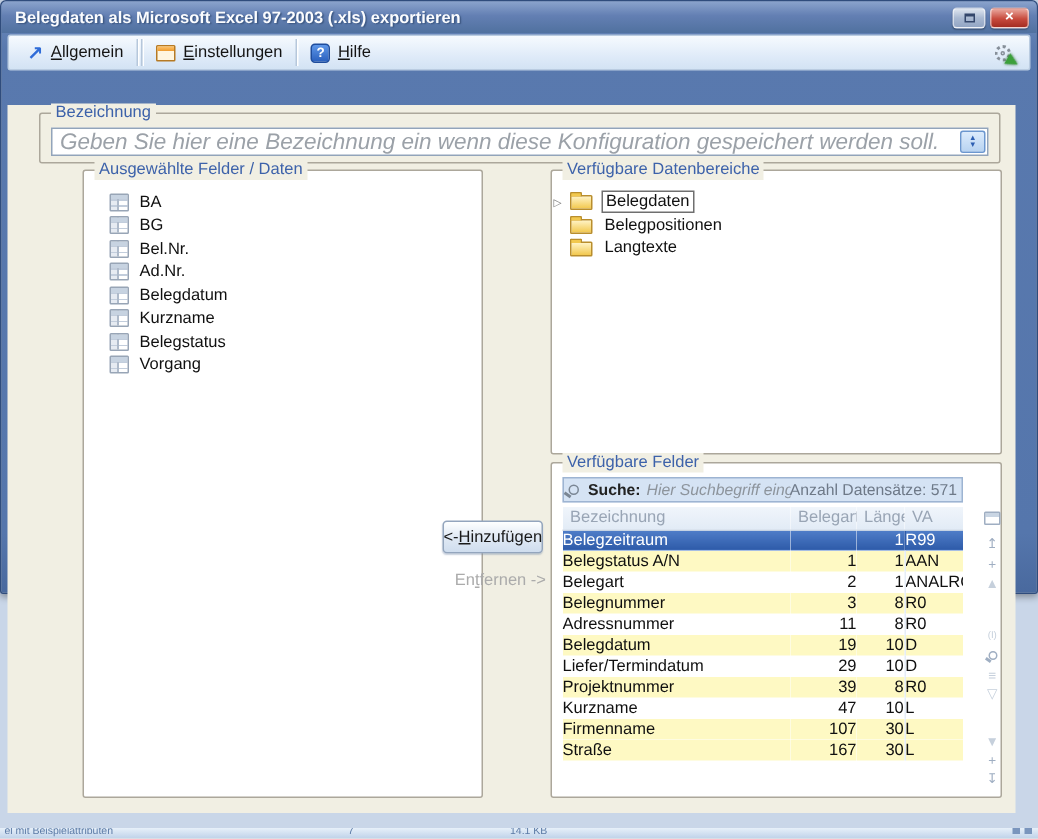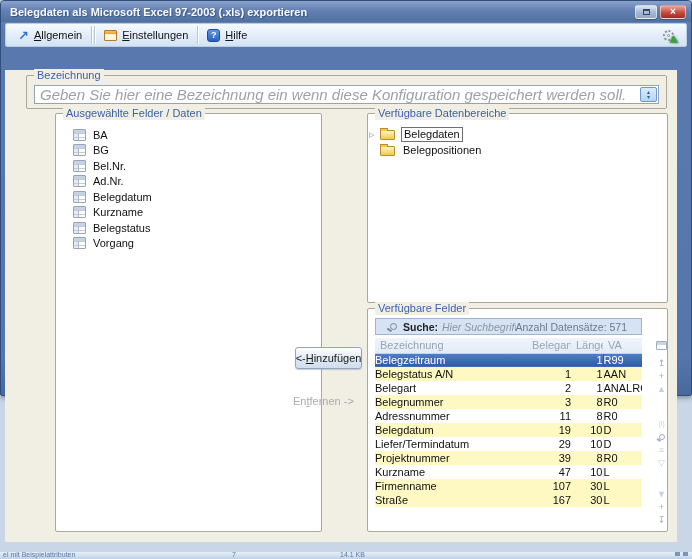--- a/index.html
+++ b/index.html
@@ -65,36 +65,36 @@
     background-image:
       linear-gradient(to bottom,#C7D3E1 0,#C7D3E1 3px,transparent 3px),
       linear-gradient(to right,transparent 4px,#AEBACA 4px,#AEBACA 5px,transparent 5px),
       repeating-linear-gradient(to bottom,transparent 0 3px,#C2CDDC 3px 4px),
       linear-gradient(to right,#E6EBF2 0,#E6EBF2 4px,transparent 4px);}
 
   
   .btn-add{position:absolute;left:290px;top:277px;width:67px;height:22px;border:1px solid #93A5BD;border-radius:3px;
     background:linear-gradient(#FEFFFF,#E3EBF5 45%,#CFDDEE);font-size:11px;color:#1A1A1A;
     display:flex;align-items:center;justify-content:center;box-shadow:0 1px 1px rgba(120,140,170,.4);}
-  .lbl-remove{position:absolute;left:288px;top:325px;width:71px;text-align:left;color:#ABABAB;font-size:11px;}
+  .lbl-remove{position:absolute;left:288px;top:311px;width:71px;text-align:right;color:#ABABAB;font-size:11px;}
 
   
   .g-areas{left:362px;top:43px;width:301px;height:190px;}
   .tree{position:absolute;inset:1px;padding-top:12px;}
   .tree-item{display:flex;align-items:center;height:15.5px;font-size:11px;color:#101010;}
   .exp{width:11px;font-size:7px;color:#777;flex:0 0 auto;}
   .folder{width:15px;height:10px;position:relative;background:linear-gradient(#FFF3C4,#F2C84E);border:1px solid #B98E2D;border-radius:1px;margin:1px 6px 0 0;flex:0 0 auto;}
   .folder::before{content:"";position:absolute;top:-3px;left:-1px;width:6px;height:2px;background:#F2C84E;border:1px solid #B98E2D;border-bottom:none;border-radius:1px 1px 0 0;}
   .tree-label{padding:0 2px;line-height:13px;}
   .tree-label.sel{border:1px solid #6F6F6F;background:#fff;}
 
   
   .g-fields{left:362px;top:238px;width:301px;height:224px;}
   .searchbar{position:absolute;left:7px;top:9px;width:267px;height:17px;background:#D5E3F4;border:1px solid #9DB4D2;
-    display:flex;align-items:center;font-size:10.5px;padding:0 12px;}
+    display:flex;align-items:center;font-size:10.5px;padding:0 1px;}
   .mag{width:7px;height:7px;border:1.5px solid #7A8694;border-radius:50%;position:relative;margin:0 2px 0 2px;flex:0 0 auto;}
   .mag::after{content:"";position:absolute;left:-4px;top:5px;width:5px;height:1.5px;background:#7A8694;transform:rotate(35deg);}
   .s-label{font-weight:bold;color:#222;margin:0 4px 0 4px;}
   .s-ph{font-style:italic;color:#8D949C;flex:1;white-space:nowrap;overflow:hidden;}
   .s-count{color:#6E7988;padding-right:2px;white-space:nowrap;}
 
   table.fields{position:absolute;left:7px;top:29px;width:267px;border-collapse:collapse;table-layout:fixed;font-size:11px;}
   table.fields th{height:15px;background:linear-gradient(#F0F5FB,#E2EBF6);color:#99A5B5;font-weight:normal;text-align:left;
     border-bottom:1px solid #C6D3E3;padding:0 0 0 5px;white-space:nowrap;overflow:hidden;}
   table.fields td{height:14px;padding:0;white-space:nowrap;overflow:hidden;color:#101010;}
@@ -225,20 +225,25 @@
         <div class="tree" id="tree">
             <div class="tree-item">
               <span class="exp">▷</span>
               <span class="folder"></span>
               <span class="tree-label sel">Belegdaten</span>
             </div>
             <div class="tree-item">
               <span class="exp"></span>
               <span class="folder"></span>
               <span class="tree-label">Belegpositionen</span>
+            </div>
+            <div class="tree-item">
+              <span class="exp"></span>
+              <span class="folder"></span>
+              <span class="tree-label">Langtexte</span>
             </div>
           </div>
       </div>
 
       <div class="group white g-fields">
         <span class="legend">Verfügbare Felder</span>
 
         <div class="searchbar">
           <span class="mag"></span>
           <span class="s-label">Suche:</span>

